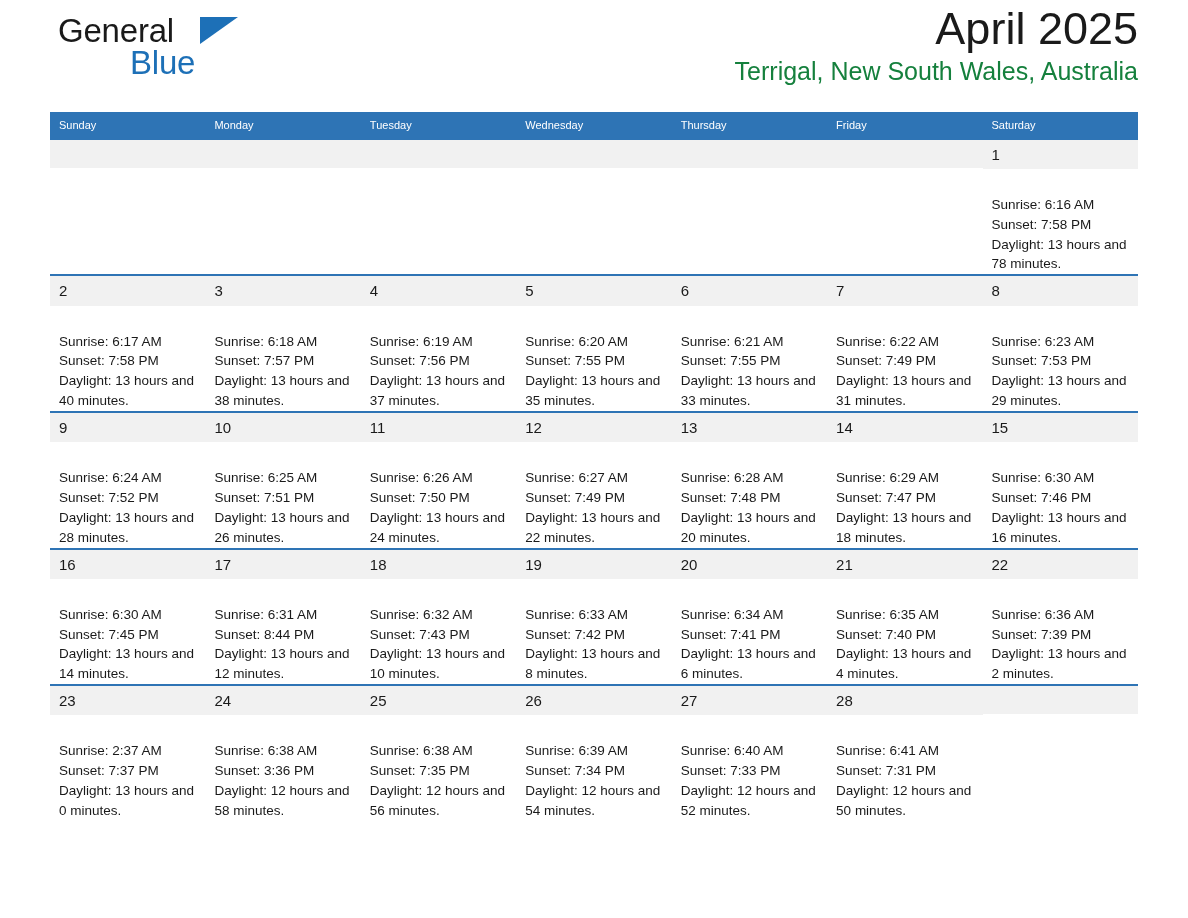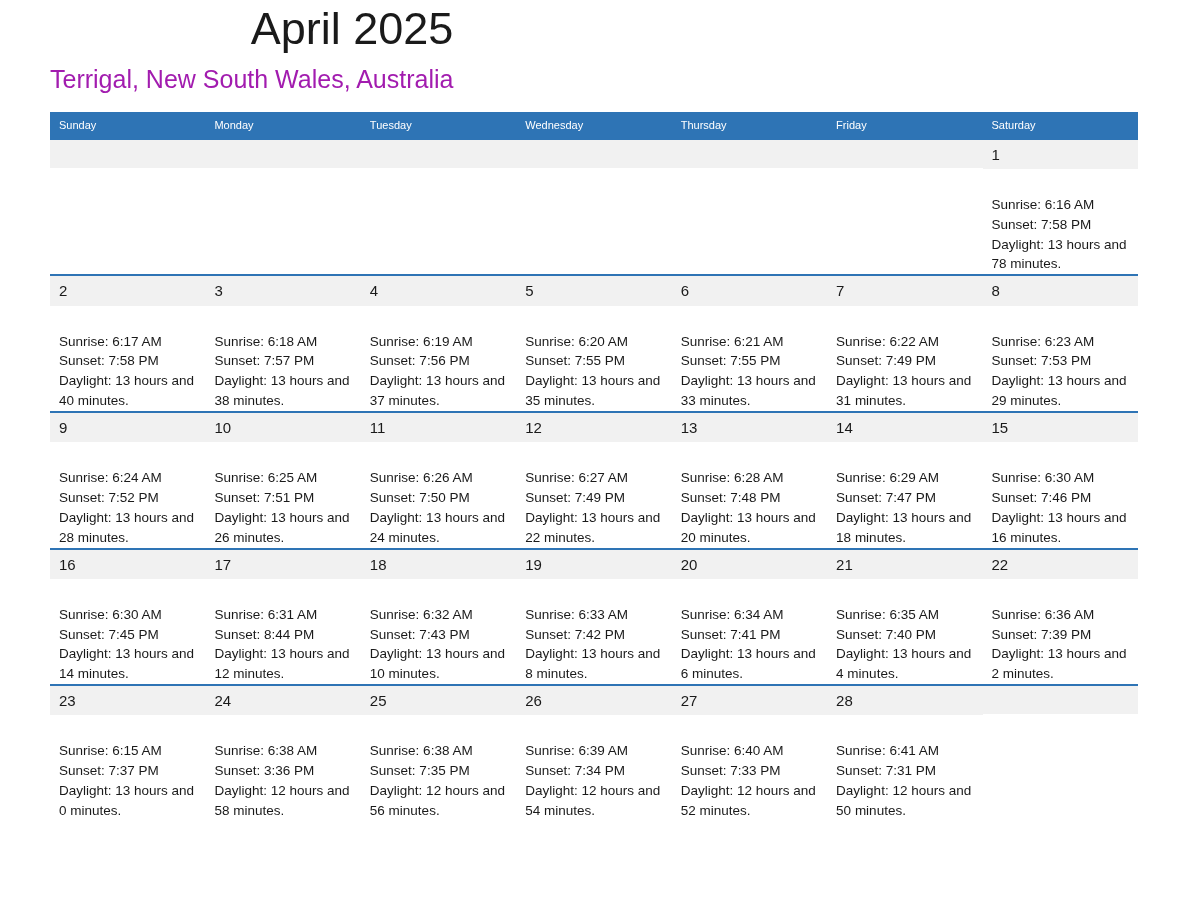--- a/index.html
+++ b/index.html
@@ -75,23 +75,23 @@
   .cal-title {
     font-size: 45px;
     font-weight: 400;
     color: #1a1a1a;
     line-height: 1.18;
     white-space: nowrap;
   }
   .cal-subtitle {
     font-size: 25px;
     font-weight: 400;
-    color: #a21caf;
+    color: #15803d;
     line-height: 1.3;
-    margin-top: 8px;
+    margin-top: 0;
     white-space: nowrap;
   }
 
   
   .calendar {
     width: 1088px;
     border-collapse: collapse;
     table-layout: fixed;
   }
   .calendar col { width: 155.43px; }
@@ -134,20 +134,25 @@
   .details div { white-space: nowrap; }
   .details .wrap { white-space: normal; }
 </style>
 </head>
 <body>
 
 <div class="page">
 
   <div class="topbar">
 
+    <div class="brand">
+      <span class="brand-general">General</span>
+      <span class="brand-tri"></span>
+      <span class="brand-blue">Blue</span>
+    </div>
 
     <div class="titles">
       <div class="cal-title">April 2025</div>
       <div class="cal-subtitle">Terrigal, New South Wales, Australia</div>
     </div>
 
   </div>
 
   <table class="calendar">
     <colgroup>
@@ -370,21 +375,21 @@
               <div>Sunrise: 6:36 AM</div>
               <div>Sunset: 7:39 PM</div>
               <div class="wrap">Daylight: 13 hours and 2 minutes.</div>
             </div>
           </td>
         </tr>
         <tr>
           <td>
             <div class="daynum">23</div>
             <div class="details">
-              <div>Sunrise: 6:15 AM</div>
+              <div>Sunrise: 2:37 AM</div>
               <div>Sunset: 7:37 PM</div>
               <div class="wrap">Daylight: 13 hours and 0 minutes.</div>
             </div>
           </td>
           <td>
             <div class="daynum">24</div>
             <div class="details">
               <div>Sunrise: 6:38 AM</div>
               <div>Sunset: 3:36 PM</div>
               <div class="wrap">Daylight: 12 hours and 58 minutes.</div>

